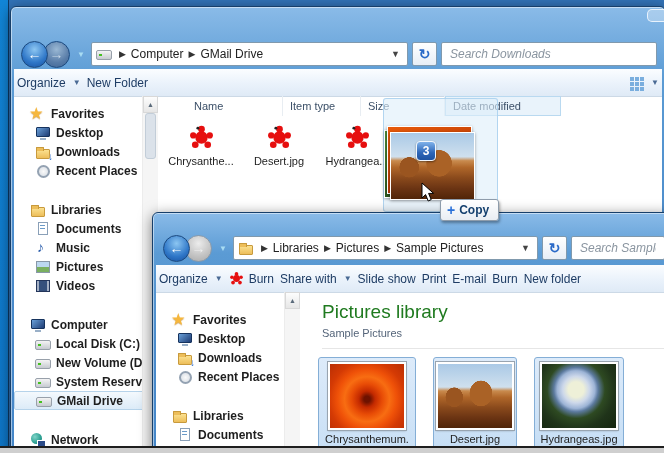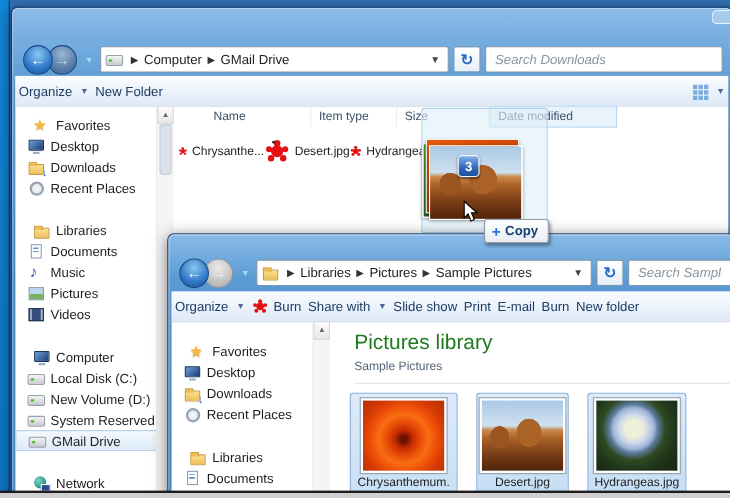--- a/index.html
+++ b/index.html
@@ -50,41 +50,41 @@
     color:#333;padding:0 8px;background:transparent;}
   .searchbox input::placeholder{font-style:italic;color:#8a95a0;}
   
   .tbar{height:27px;background:linear-gradient(#fbfdff,#eaf2fb 55%,#dfeaf6);
     border-bottom:1px solid #ccd9e6;display:flex;align-items:center;font-size:12px;color:#1e3c64;}
   .titem{padding:0 3px;display:flex;align-items:center;gap:5px;white-space:nowrap;flex:none;}
   .caret{font-size:8px;color:#4a6a94;margin-left:2px;}
   .tspacer{flex:1;}
   
   .wbody{position:absolute;top:27px;left:0;right:0;bottom:0;display:flex;}
-  .side{width:128px;flex:none;padding-top:8px;overflow:hidden;}
+  .side{width:128px;flex:none;padding-top:8px;overflow:hidden;font-weight:bold;}
   #fg-win .side{padding-top:18px;}
   .sgroup{margin-bottom:20px;}
   .srow{height:19px;display:flex;align-items:center;gap:5px;font-size:12px;color:#1e1e1e;
     padding-left:16px;white-space:nowrap;}
-  .srow.child{padding-left:11px;}
+  .srow.child{padding-left:21px;}
   .srow.sel{background:linear-gradient(#f4f9fd,#dcebf8);border:1px solid #b6d3ea;
     border-radius:2px;height:17px;margin-right:-8px;}
   .sscroll{width:15px;flex:none;background:#f5f5f5;border-left:1px solid #ececec;position:relative;}
   .sbtn{height:15px;background:linear-gradient(#fdfdfd,#e6e6e6);border:1px solid #d8d8d8;
     color:#5a6a7a;font-size:7px;display:flex;align-items:center;justify-content:center;}
   .sthumb{position:absolute;top:17px;left:2px;right:2px;height:44px;background:#dbe2ea;
     border:1px solid #c2cdd8;border-radius:3px;}
   
   .list{flex:1;min-width:0;}
   .cols{display:flex;height:20px;font-size:11px;color:#3c5068;align-items:stretch;}
   .col{display:flex;align-items:center;padding-left:7px;border-right:1px solid #e8edf2;flex:none;}
   .col.c0{width:88px;margin-left:29px;}.col.c1{width:76px;}.col.c2{width:70px;}
   .col.c3{width:107px;background:#e9f3fb;border:1px solid #b9d9f0;}
   .files{display:flex;padding:8px 0 0 4px;}
-  .fitem{width:78px;display:flex;flex-direction:row;align-items:center;gap:4px;flex:none;}
+  .fitem{width:78px;display:flex;flex-direction:column;align-items:center;gap:4px;flex:none;}
   .fname{font-size:11px;color:#1e1e1e;white-space:nowrap;}
   .splat{width:27px;height:27px;}
   .splat-sm{width:15px;height:15px;}
   
   .content{flex:1;min-width:0;}
   .libhead{padding:9px 0 0 22px;}
   .libtitle{font-size:19px;color:#1f7a1f;}
   .libsub{font-size:11px;color:#55657a;margin-top:4px;}
   .divider{height:1px;background:#e6e6e6;margin:9px 0 0 22px;}
   .thumbs{display:flex;gap:17px;padding:8px 0 0 18px;align-items:flex-start;}

